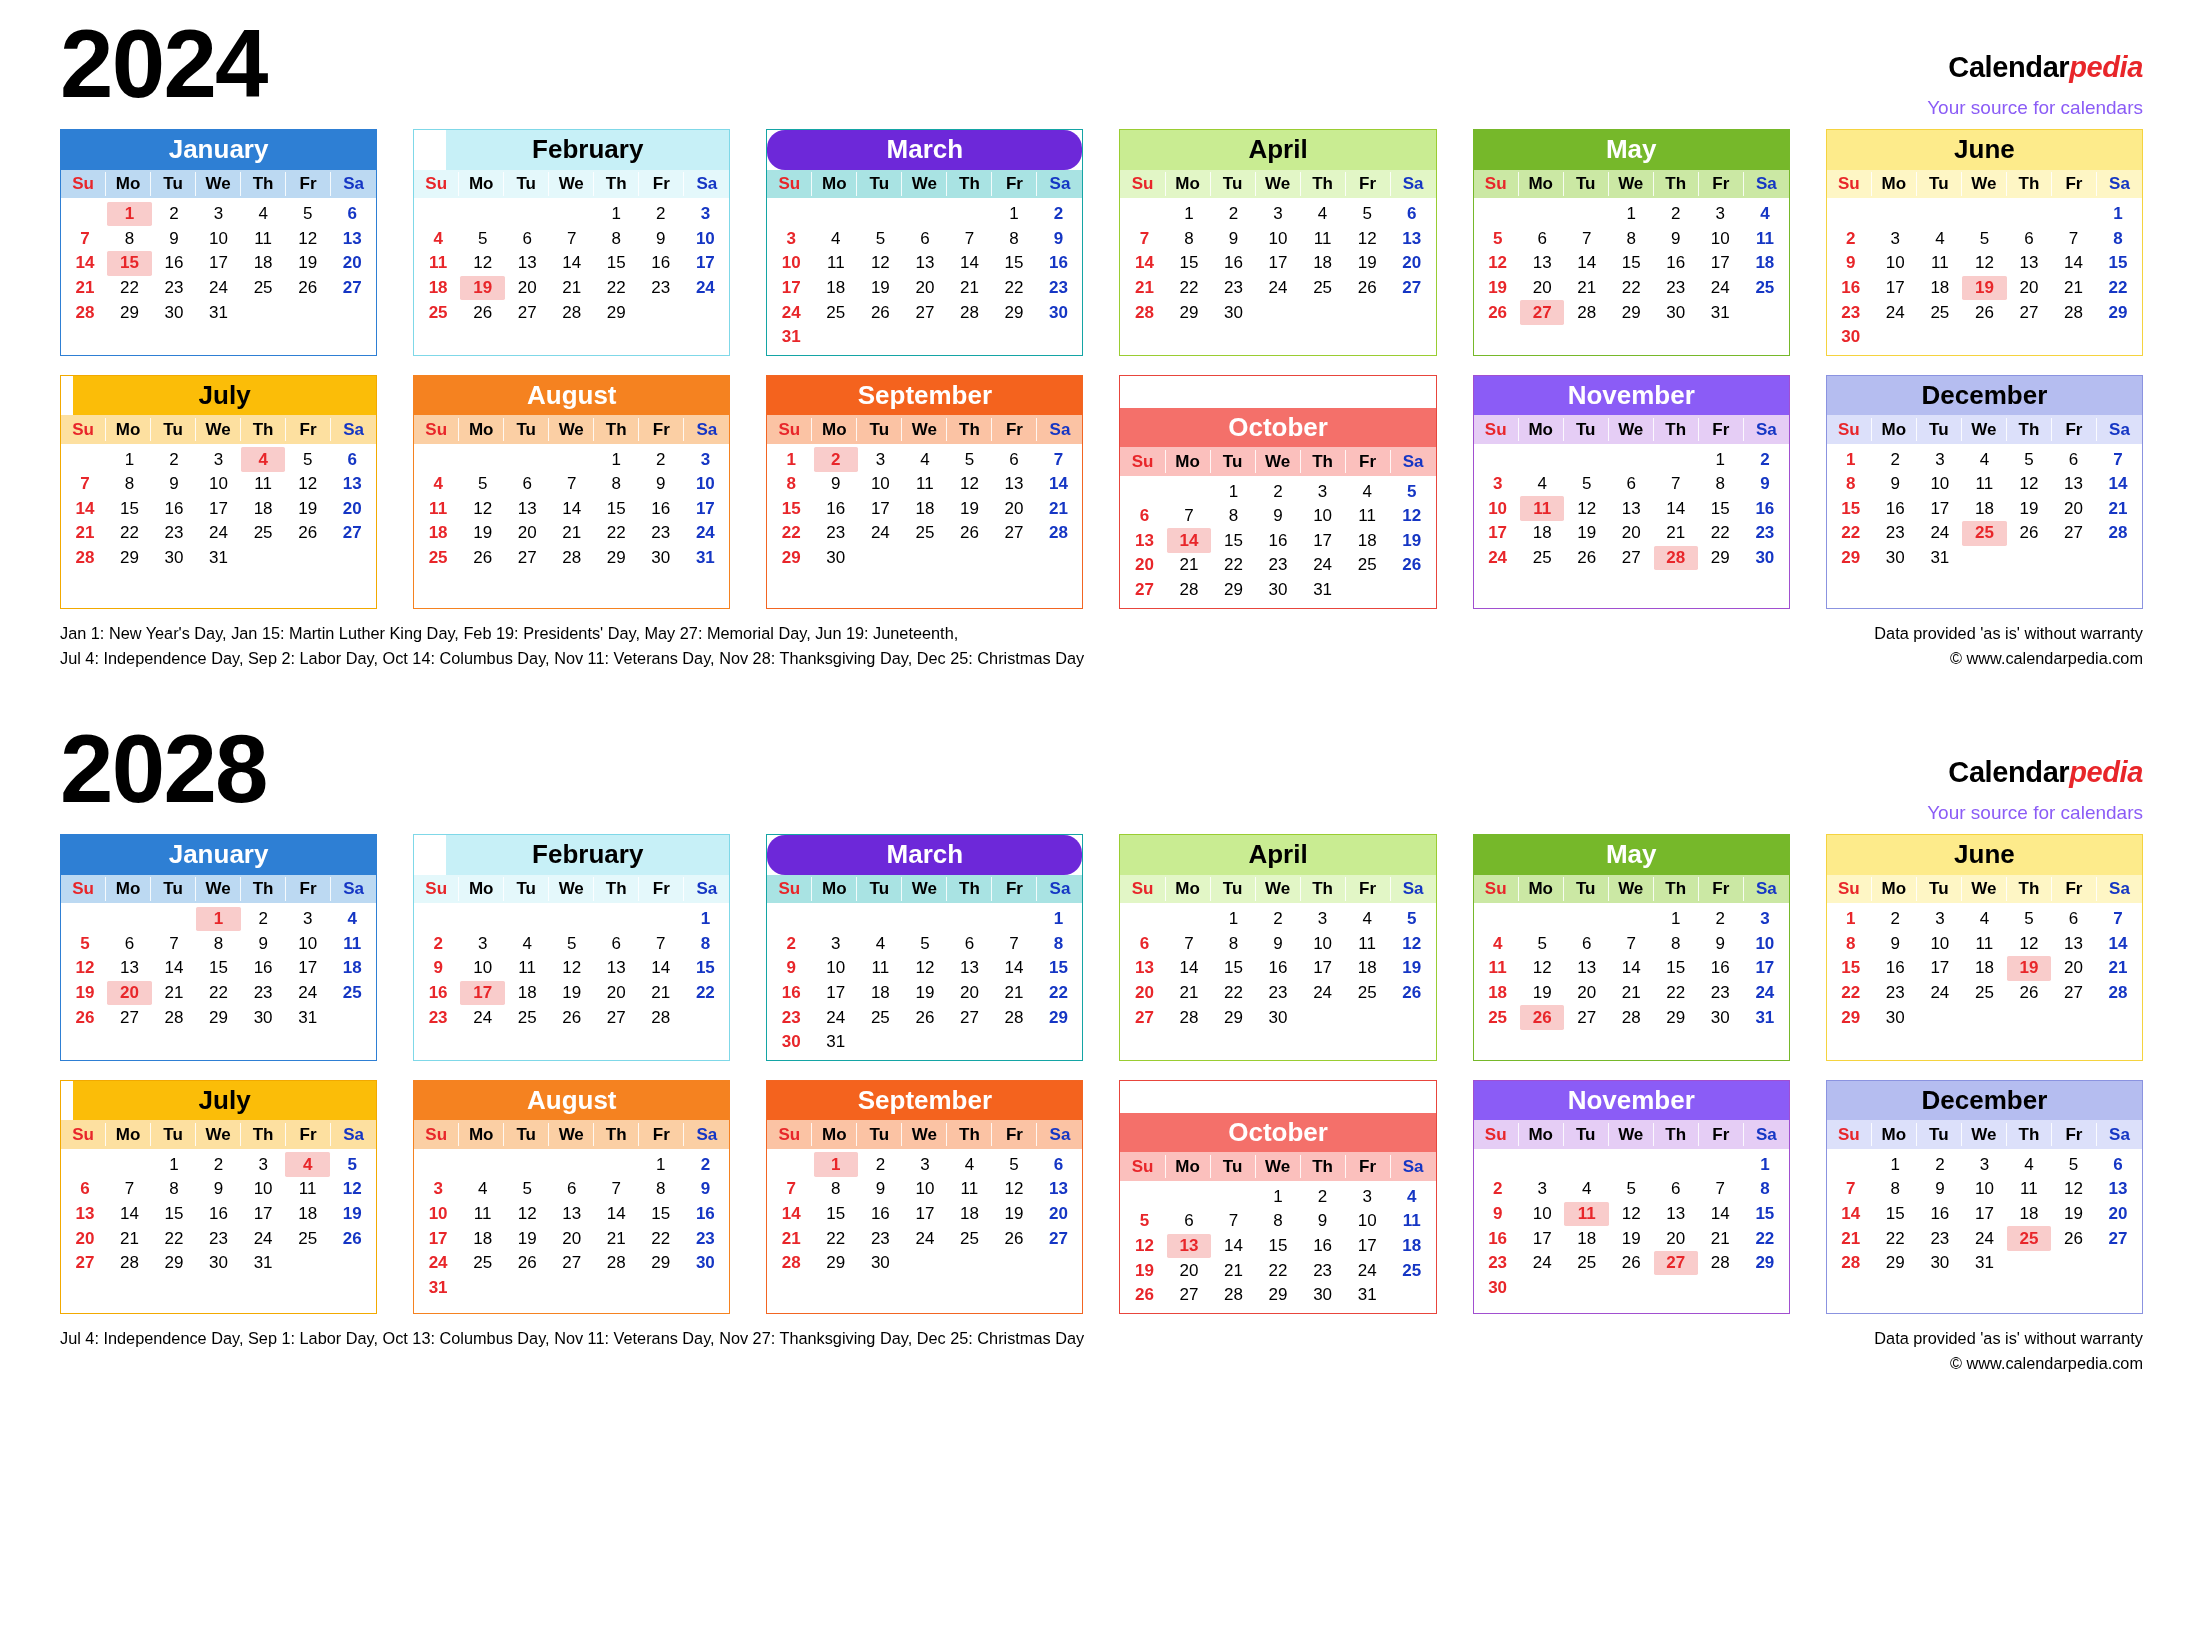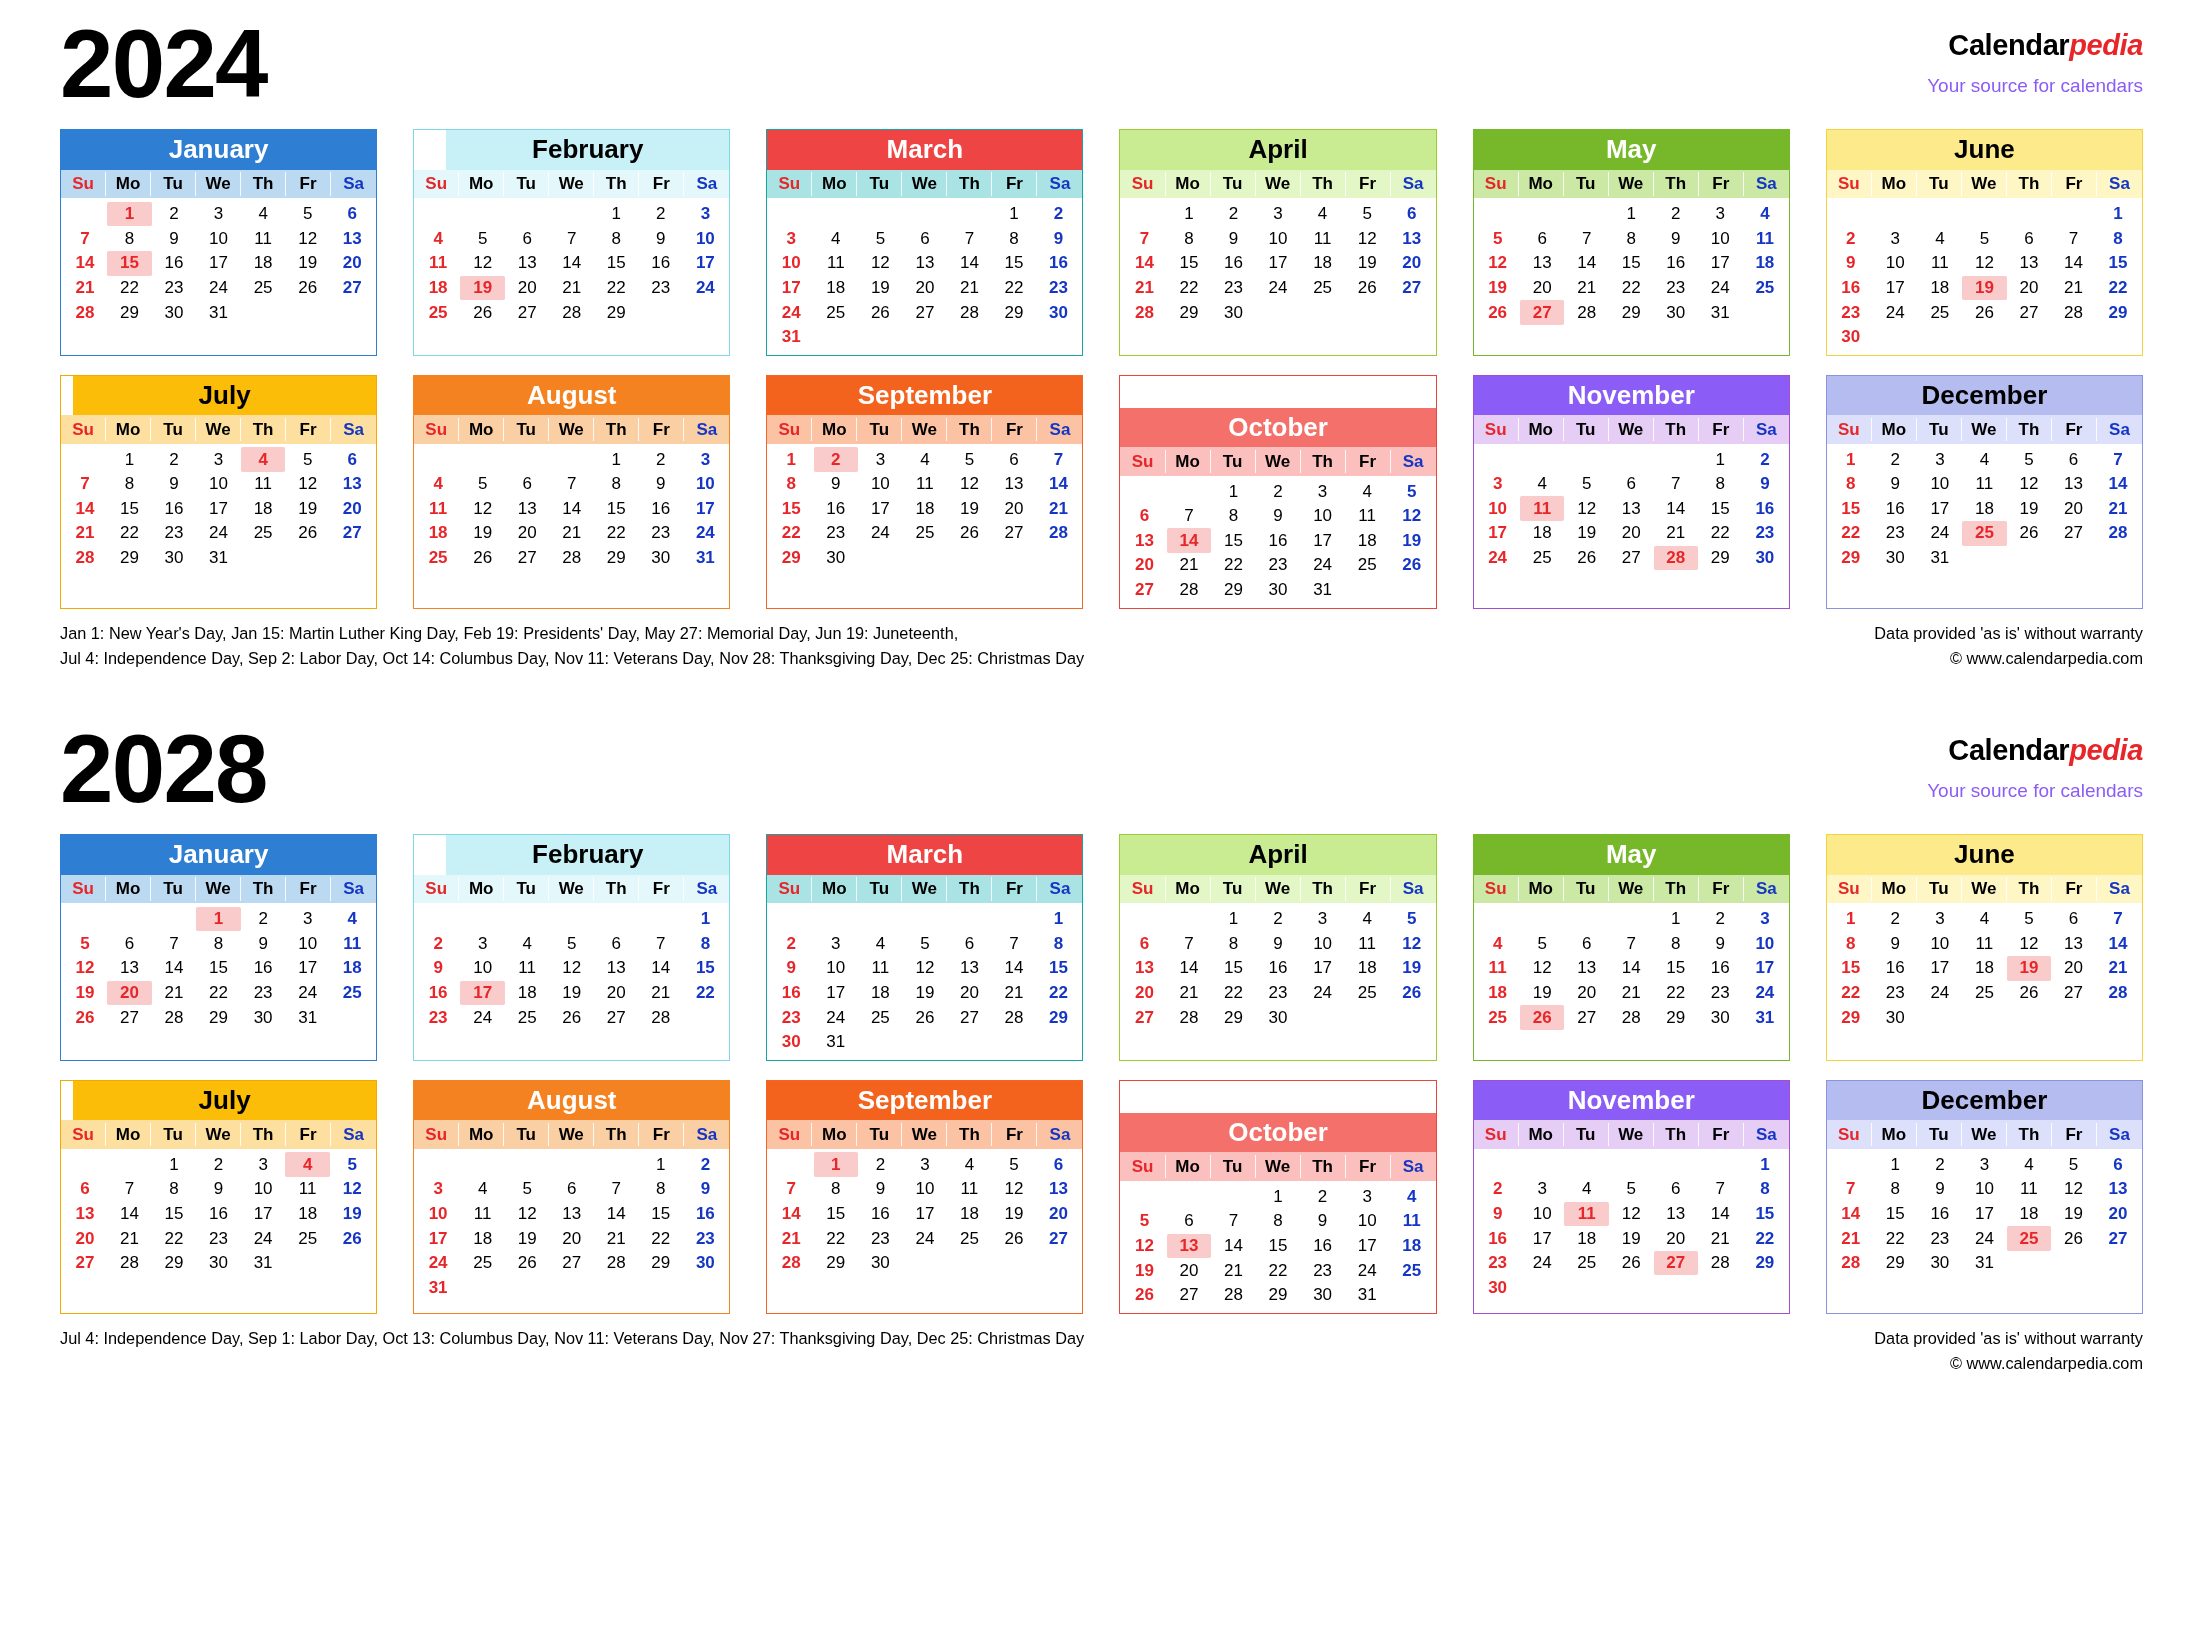--- a/index.html
+++ b/index.html
@@ -33,21 +33,21 @@
   .year-title {
     font-size: 96px;
     font-weight: bold;
     letter-spacing: -1.7px;
     line-height: 1;
     padding-top: 15.5px;
     font-family: "Liberation Sans", sans-serif;
   }
   .brand {
     text-align: right;
-    padding-top: 29px;
+    padding-top: 51px;
   }
   .brand-name {
     font-size: 29px;
     font-weight: bold;
     letter-spacing: -0.4px;
   }
   .brand-name .red {
     color: #e8262a;
     font-style: italic;
   }
@@ -113,21 +113,21 @@
   .spacer { height: 34px; }
 
   
   .m-jan  { border-color:#2e7fd4; }
   .m-jan .month-name { background:#2e7fd4; color:#fff; }
   .m-jan .dow-row { background:#bcd9f2; }
   .m-feb  { border-color:#7fd8e8; }
   .m-feb .month-name { background:#c7f0f7; color:#000;margin-left:32px; }
   .m-feb .dow-row { background:#e4f8fb; }
   .m-mar  { border-color:#14a5a5; }
-  .m-mar .month-name { background:#ef4444; color:#fff; }
+  .m-mar .month-name { background:#6d28d9; color:#fff;border-radius:18px; }
   .m-mar .dow-row { background:#a9e3e3; }
   .m-apr  { border-color:#9acd32; }
   .m-apr .month-name { background:#c9ec92; color:#000; }
   .m-apr .dow-row { background:#e2f6c6; }
   .m-may  { border-color:#76b82a; }
   .m-may .month-name { background:#76b82a; color:#fff; }
   .m-may .dow-row { background:#cbe8a4; }
   .m-jun  { border-color:#f5d33f; }
   .m-jun .month-name { background:#fdeb8b; color:#000; }
   .m-jun .dow-row { background:#fef6c5; }

